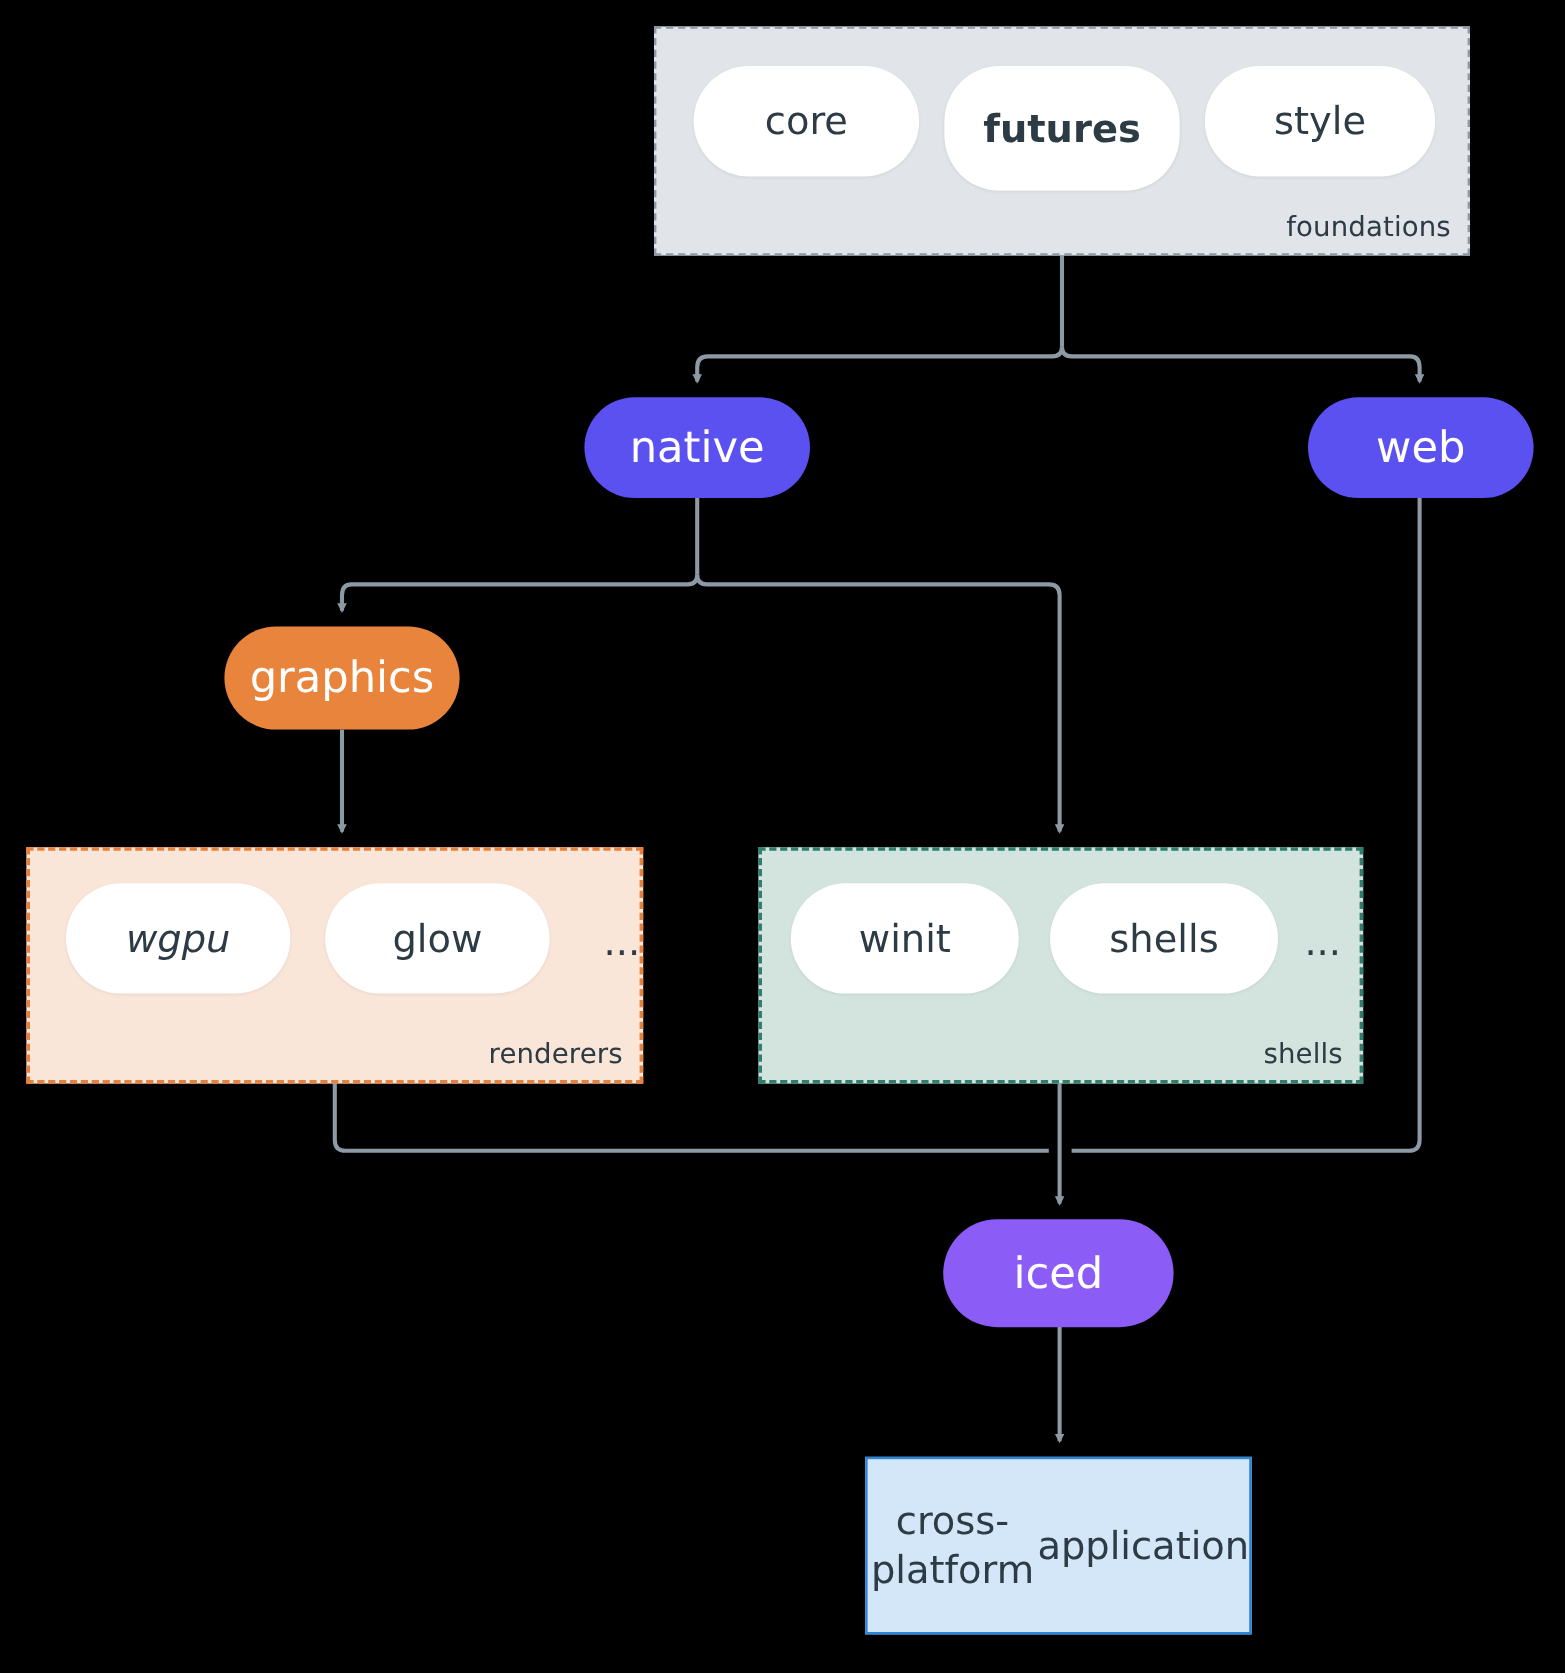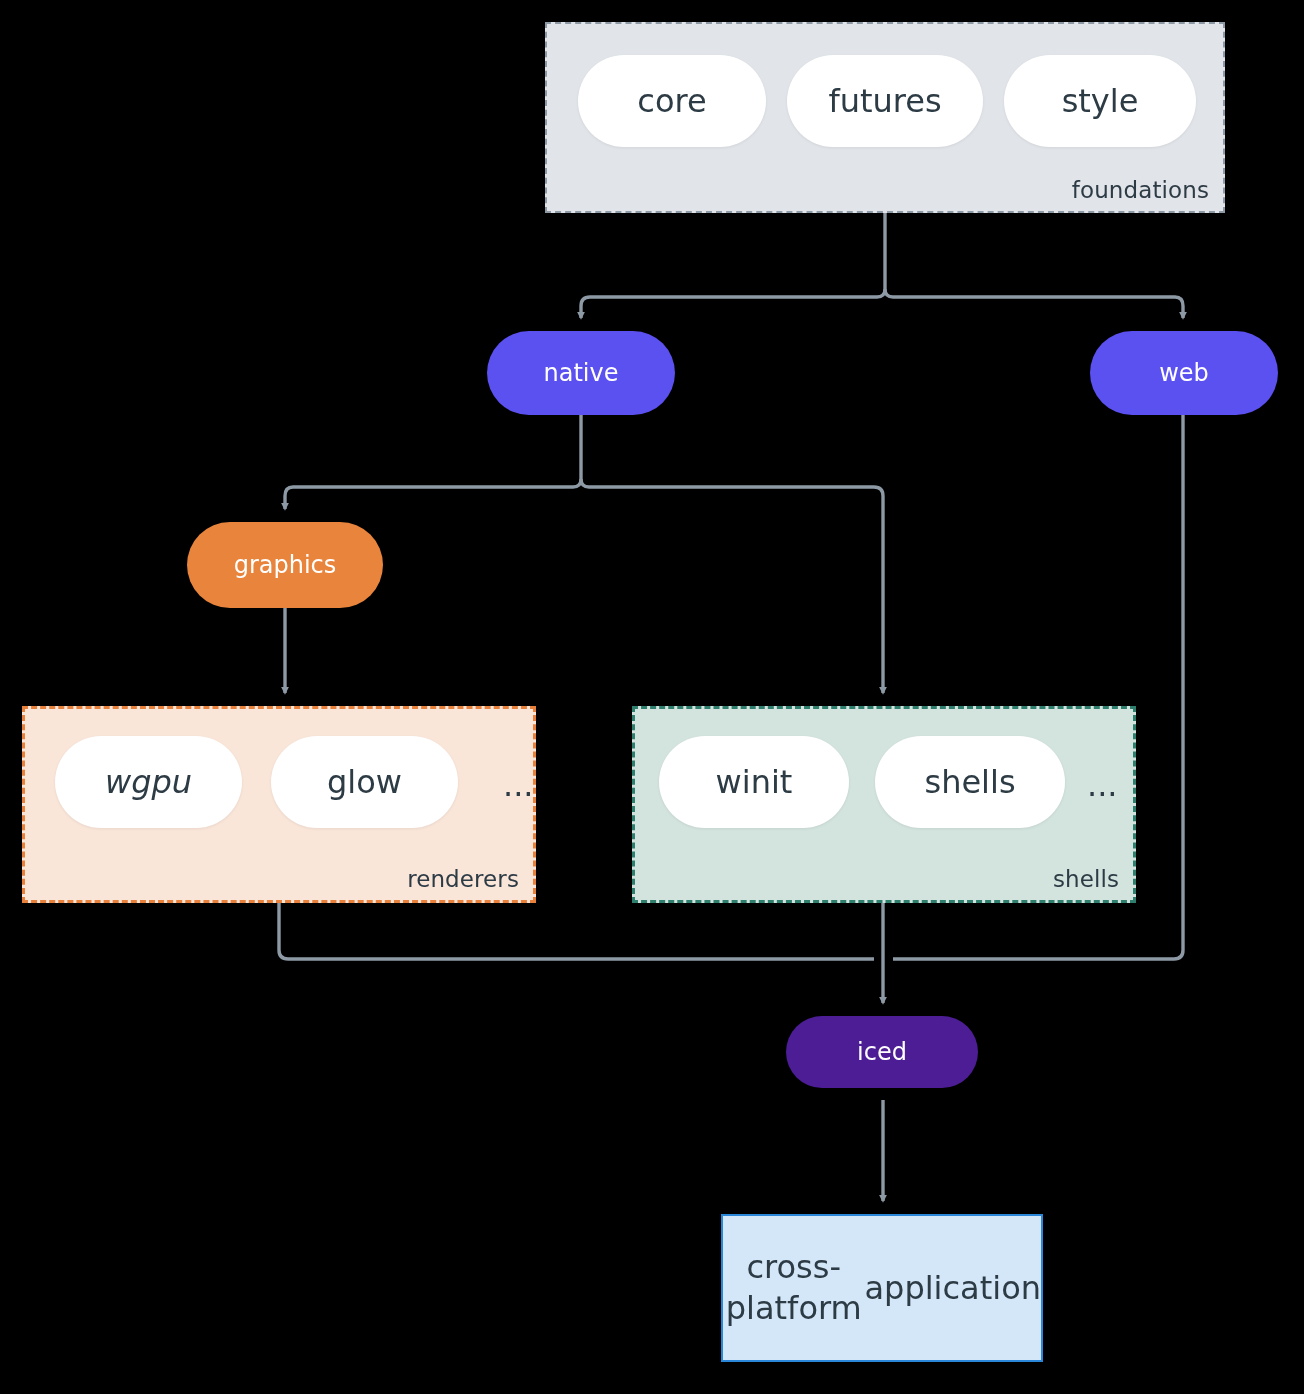--- a/index.html
+++ b/index.html
@@ -79,21 +79,21 @@
     border-radius: 46px;
     display: flex;
     align-items: center;
     justify-content: center;
     font-size: 32px;
     color: #2d3b45;
     box-shadow: 0 1px 3px rgba(0,0,0,0.07);
   }
 
   #pill-core    { left: 31px;  top: 31px; width: 188px; height: 92px; }
-  #pill-futures { left: 240px; top: 31px; width: 196px; height: 92px; }
+  #pill-futures { left: 240px; top: 31px; width: 196px; height: 104px; font-weight: bold; }
   #pill-style   { left: 457px; top: 31px; width: 192px; height: 92px; }
 
   #pill-wgpu { left: 30px;  top: 27px; width: 187px; height: 92px; font-style: italic; }
   #pill-glow { left: 246px; top: 27px; width: 187px; height: 92px; }
 
   #pill-winit  { left: 24px;  top: 27px; width: 190px; height: 92px; }
   #pill-glutin { left: 240px; top: 27px; width: 190px; height: 92px; }
 
   .ellipsis-mark {
     position: absolute;
@@ -104,28 +104,28 @@
   #ellipsis-renderers { left: 478px; top: 60px; }
   #ellipsis-shells    { left: 452px; top: 60px; }
 
   
   .node-pill {
     position: absolute;
     border-radius: 60px;
     display: flex;
     align-items: center;
     justify-content: center;
-    font-size: 24px;
+    font-size: 36px;
     color: #ffffff;
     box-sizing: border-box;
   }
   #node-native   { left: 487px;  top: 331px;  width: 188px; height: 84px;  background: #5b50f0; }
   #node-web      { left: 1090px; top: 331px;  width: 188px; height: 84px;  background: #5b50f0; }
   #node-graphics { left: 187px;  top: 522px;  width: 196px; height: 86px;  background: #e8843c; }
-  #node-iced     { left: 786px;  top: 1016px; width: 192px; height: 72px;  background: #4c1d95; }
+  #node-iced     { left: 786px;  top: 1016px; width: 192px; height: 90px;  background: #8b5cf6; }
 
   
   #node-application {
     position: absolute;
     left: 721px;
     top: 1214px;
     width: 322px;
     height: 148px;
     background: #d4e7f9;
     border: 2px solid #2a86d8;

